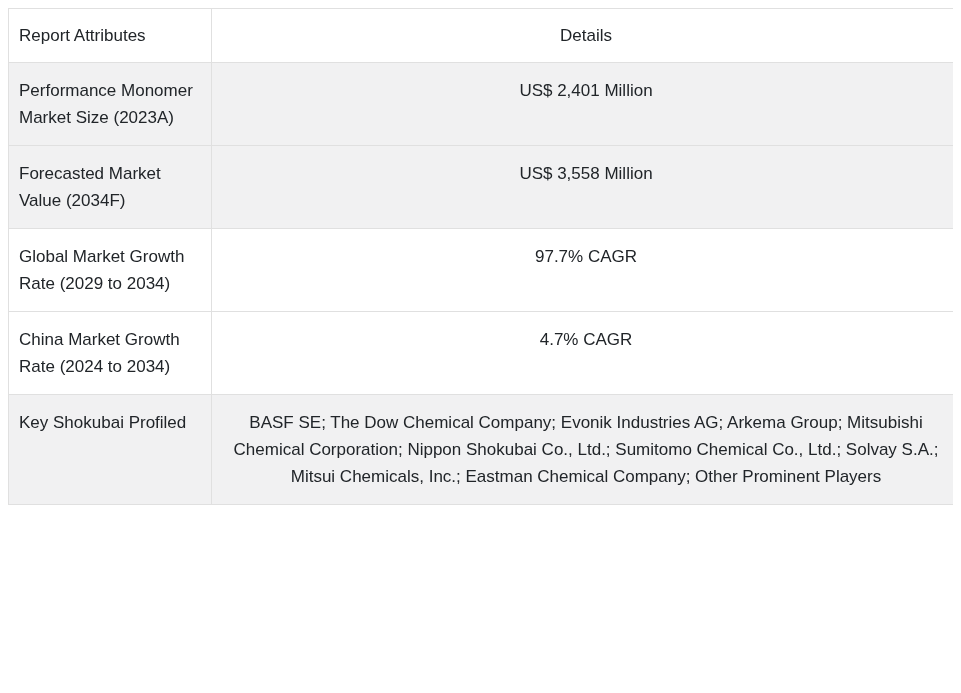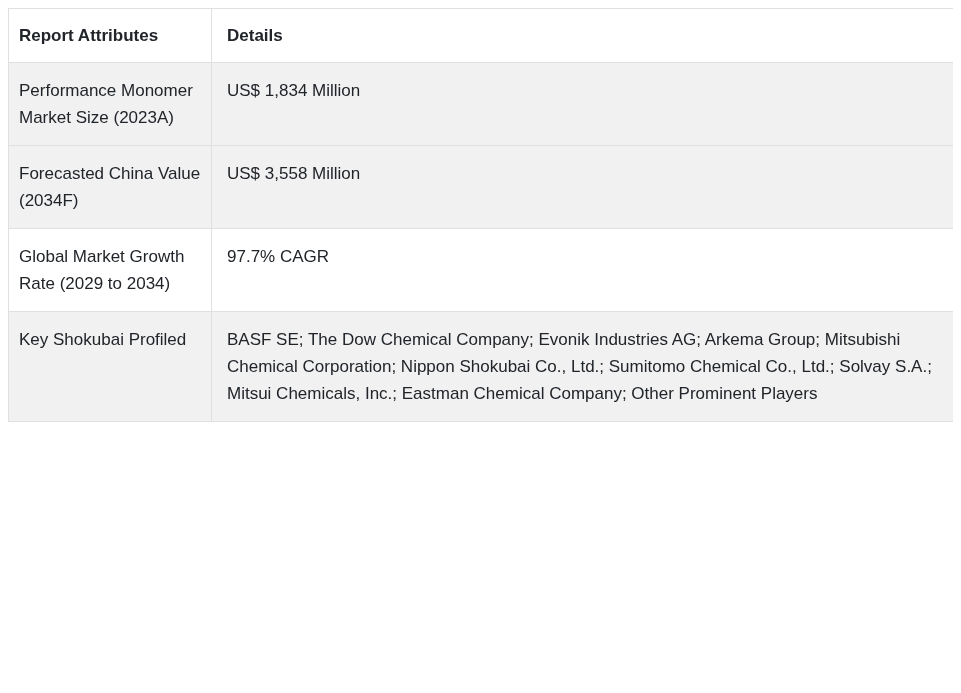--- a/index.html
+++ b/index.html
@@ -25,52 +25,56 @@
     border: 1px solid var(--border);
     vertical-align: top;
     text-align: left;
     font-size: 17px;
     line-height: 27px;
     color: var(--text);
     overflow-wrap: break-word;
   }
   th {
     padding: 13px 10px;
-    font-weight: 700;
+    font-weight: 400;
     background: var(--bg);
   }
   td { padding: 14px 10px; background: var(--bg); }
-  th.detail-col, td.detail-cell { padding-left: 15px; }
+  th.detail-col, td.detail-cell { padding-left: 15px; text-align: center; }
   tr.striped td { background: var(--stripe); margin-left: 48px; }
 </style>
 </head>
 <body>
 
 <table class="report-table">
   <colgroup>
     <col class="col-attr">
     <col class="col-detail">
   </colgroup>
   <thead>
     <tr>
       <th class="attr-col">Report Attributes</th>
       <th class="detail-col">Details</th>
     </tr>
   </thead>
   <tbody>
       <tr class="striped">
         <td class="attr-cell">Performance Monomer Market Size (2023A)</td>
-        <td class="detail-cell">US$ 1,834 Million</td>
+        <td class="detail-cell">US$ 2,401 Million</td>
       </tr>
       <tr class="striped">
-        <td class="attr-cell">Forecasted China Value (2034F)</td>
+        <td class="attr-cell">Forecasted Market Value (2034F)</td>
         <td class="detail-cell">US$ 3,558 Million</td>
       </tr>
       <tr class="plain">
         <td class="attr-cell">Global Market Growth Rate (2029 to 2034)</td>
         <td class="detail-cell">97.7% CAGR</td>
+      </tr>
+      <tr class="plain">
+        <td class="attr-cell">China Market Growth Rate (2024 to 2034)</td>
+        <td class="detail-cell">4.7% CAGR</td>
       </tr>
       <tr class="striped">
         <td class="attr-cell">Key Shokubai Profiled</td>
         <td class="detail-cell">BASF SE; The Dow Chemical Company; Evonik Industries AG; Arkema Group; Mitsubishi Chemical Corporation; Nippon Shokubai Co., Ltd.; Sumitomo Chemical Co., Ltd.; Solvay S.A.; Mitsui Chemicals, Inc.; Eastman Chemical Company; Other Prominent Players</td>
       </tr>
     </tbody>
 </table>
 
 </body></html>

